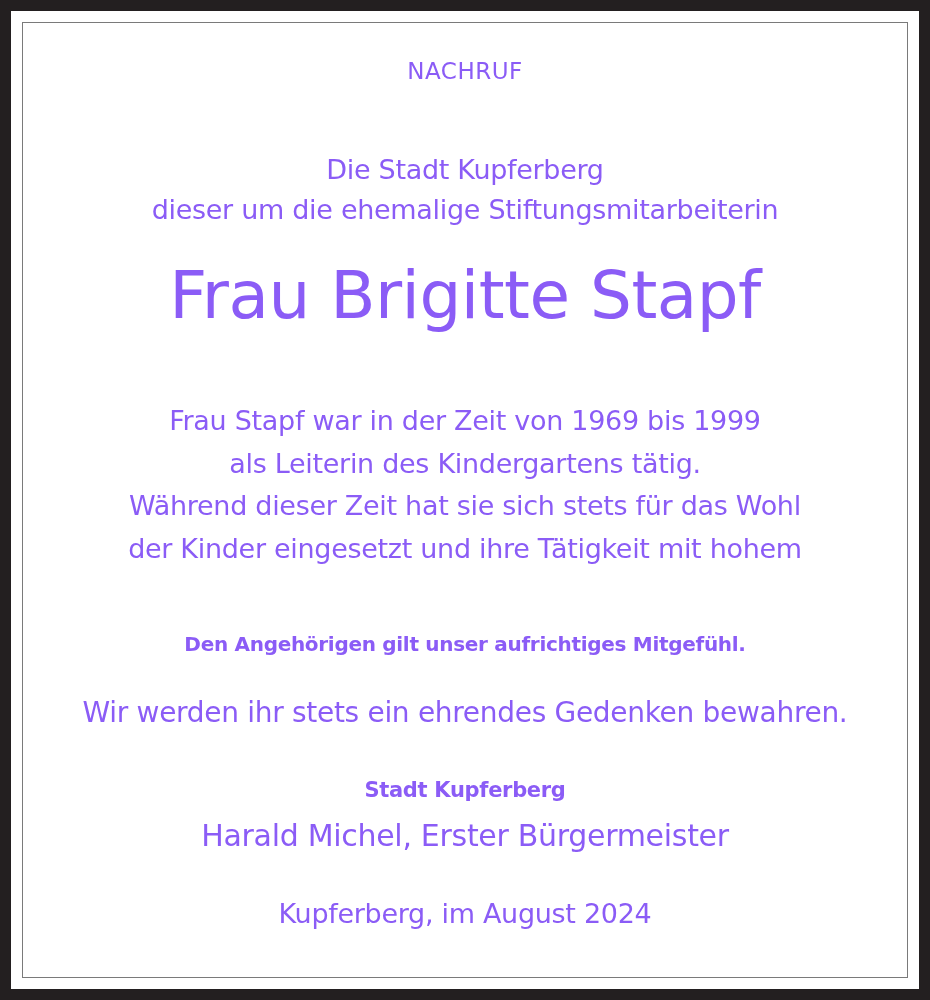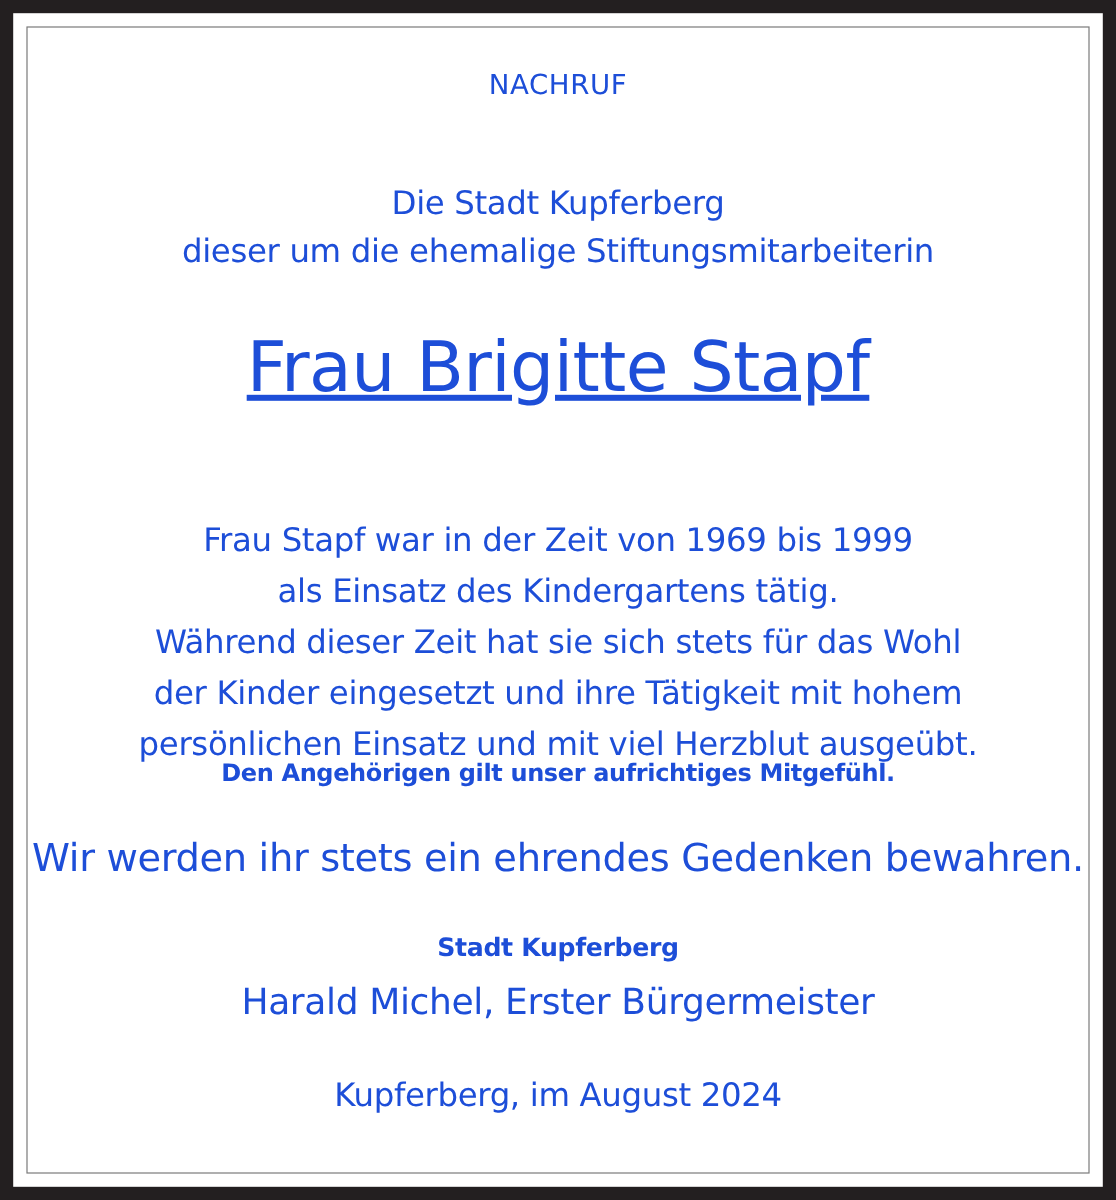--- a/index.html
+++ b/index.html
@@ -4,29 +4,29 @@
 <style>
   html, body { margin: 0; padding: 0; background: #ffffff; }
   body { width: 930px; height: 1000px; position: relative; overflow: hidden; }
   .frame {
     position: absolute; left: 0; top: 0; width: 930px; height: 1000px;
     box-sizing: border-box; border: 11px solid #231f20; background: #ffffff;
   }
   .inner { position: absolute; left: 11px; top: 11px; right: 11px; bottom: 11px; border: 1px solid #7a7a7a; box-sizing: border-box; }
   .txt {
     position: absolute; left: 0; width: 930px; text-align: center;
-    font-family: "DejaVu Sans", sans-serif; color: #1d4ed8; white-space: nowrap;
+    font-family: "DejaVu Sans", sans-serif; color: #8b5cf6; white-space: nowrap;
     letter-spacing: -0.3px;
   }
   .heading { top: 58px; font-size: 23px; letter-spacing: 0.5px; }
   .intro { top: 150px; font-size: 27px; line-height: 40px; }
-  .name { top: 266px; font-size: 58px; line-height: 80px; letter-spacing: -0.5px; text-decoration: underline; }
-  .body { top: 400px; font-size: 27px; line-height: 42.5px; margin-top: 30px; }
+  .name { top: 256px; font-size: 66px; line-height: 80px; letter-spacing: -0.5px; }
+  .body { top: 400px; font-size: 27px; line-height: 42.5px; }
   .cond { top: 632px; font-size: 20px; font-weight: bold; }
-  .remember { top: 696px; font-size: 32px; }
+  .remember { top: 696px; font-size: 28px; }
   .org { top: 778px; font-size: 21px; font-weight: bold; }
   .signer { top: 818px; font-size: 30px; }
   .date { top: 898px; font-size: 27px; }
   .line { display: block; }
 </style>
 </head>
 <body>
 
 <div class="frame">
   <div class="inner"></div>
@@ -36,24 +36,23 @@
 
 <div class="txt intro">
   <span class="line">Die Stadt Kupferberg</span>
   <span class="line">dieser um die ehemalige Stiftungsmitarbeiterin</span>
 </div>
 
 <div class="txt name">Frau Brigitte Stapf</div>
 
 <div class="txt body">
   <span class="line">Frau Stapf war in der Zeit von 1969 bis 1999</span>
-  <span class="line">als Einsatz des Kindergartens tätig.</span>
+  <span class="line">als Leiterin des Kindergartens tätig.</span>
   <span class="line">Während dieser Zeit hat sie sich stets für das Wohl</span>
   <span class="line">der Kinder eingesetzt und ihre Tätigkeit mit hohem</span>
-  <span class="line">persönlichen Einsatz und mit viel Herzblut ausgeübt.</span>
 </div>
 
 <div class="txt cond">Den Angehörigen gilt unser aufrichtiges Mitgefühl.</div>
 
 <div class="txt remember">Wir werden ihr stets ein ehrendes Gedenken bewahren.</div>
 
 <div class="txt org">Stadt Kupferberg</div>
 
 <div class="txt signer">Harald Michel, Erster Bürgermeister</div>
 

